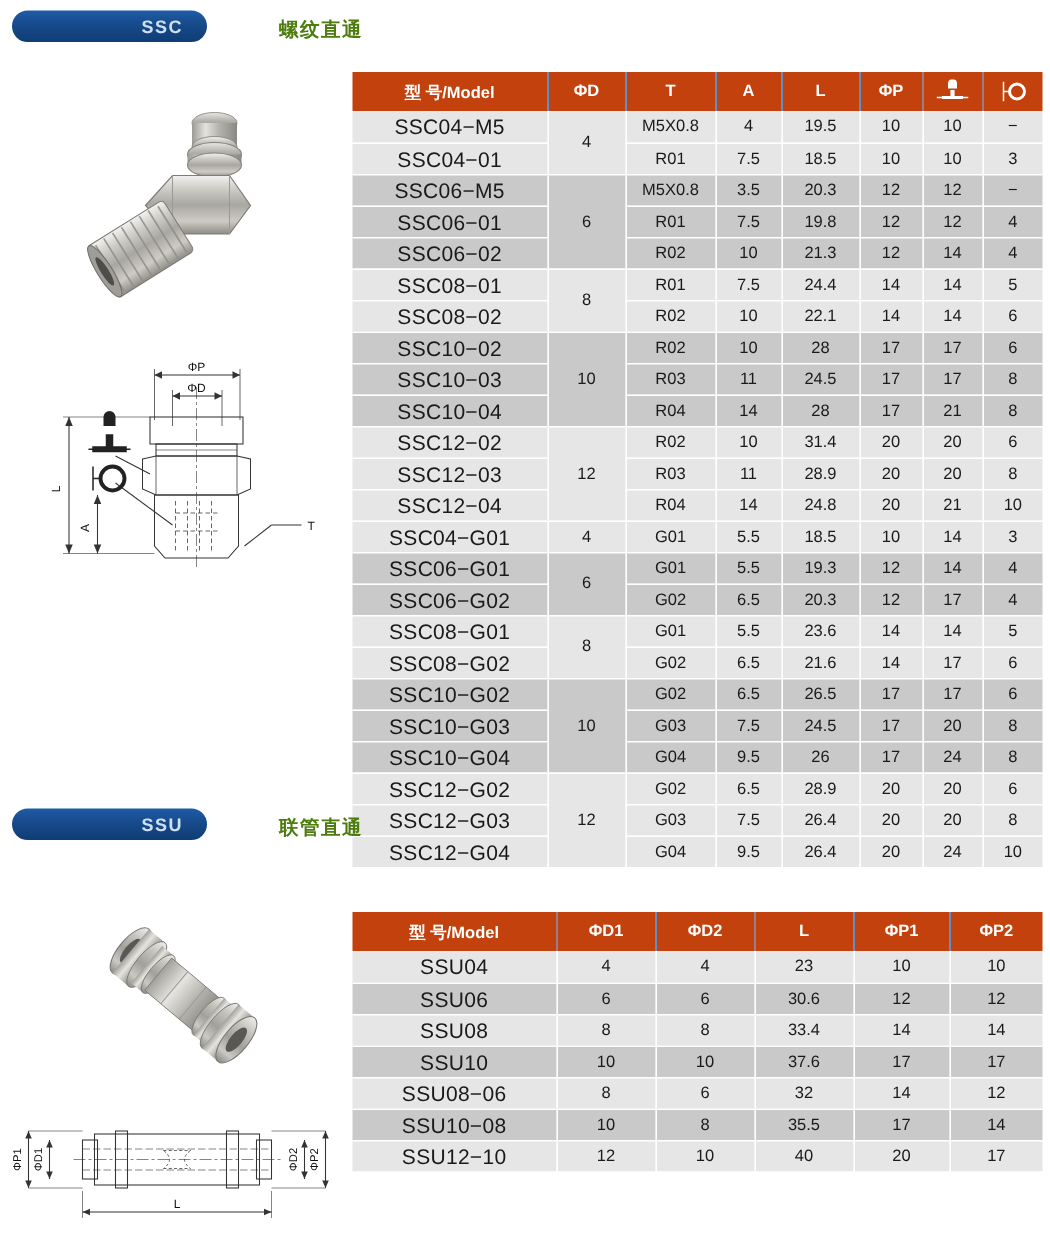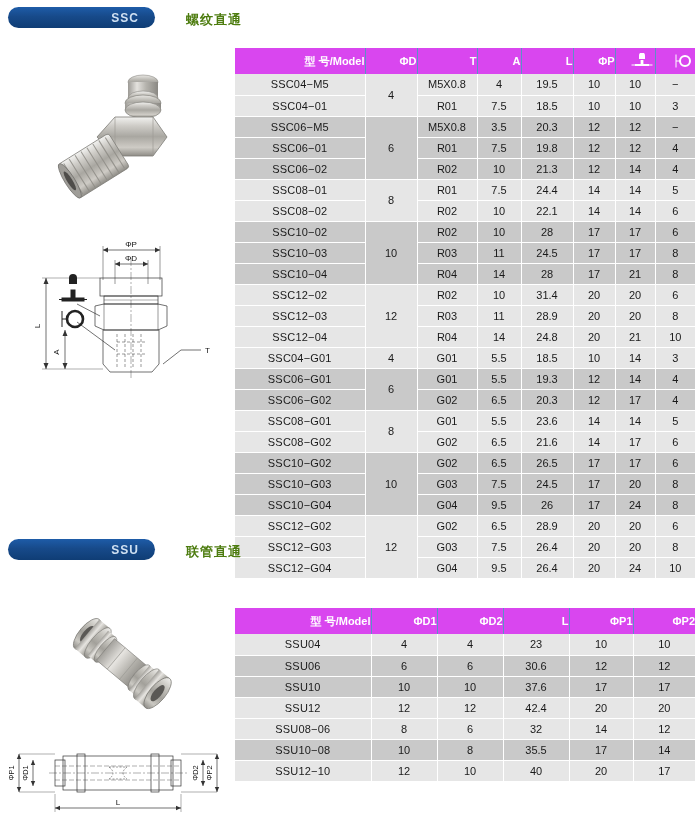--- a/index.html
+++ b/index.html
@@ -13,21 +13,21 @@
     width: 700px;
     height: 822px;
     overflow: hidden;
     background: #fff;
   }
 
   
   .banner {
     position: absolute;
     left: 8px;
-    width: 147px;
+    width: 130px;
     height: 21px;
     border-radius: 11px;
     background: linear-gradient(to bottom, #1e5ca8 0%, #174a8a 45%, #0f3d75 100%);
     display: flex;
     align-items: center;
     justify-content: flex-end;
     padding-right: 16px;
   }
   .banner-code {
     color: #cfe0f2;
@@ -45,43 +45,43 @@
 
   
   .spec-table {
     position: absolute;
     border-collapse: collapse;
     table-layout: fixed;
     font-size: 11px;
     color: #1a1a1a;
   }
   .spec-table th {
-    background: #d946ef;
+    background: #c2410c;
     color: #ffffff;
     font-size: 11px;
     font-weight: bold;
     height: 26px;
     border-right: 1px solid #5d90c6;
     border-bottom: none;
-    text-align: right;
+    text-align: center;
     padding: 0;
   }
   .spec-table th:last-child { border-right: none; }
   .spec-table td {
     height: 21px;
     text-align: center;
     padding: 0 2px;
     border-right: 1px solid #ffffff;
     border-bottom: 1px solid #ffffff;
     white-space: nowrap;
   }
   .spec-table td:last-child { border-right: none; }
   .grp-a td { background: #e6e6e6; }
   .grp-b td { background: #c9c9c9; }
-  .spec-table td.model { font-size: 11px; letter-spacing: .2px; }
+  .spec-table td.model { font-size: 14px; letter-spacing: .2px; }
 
   
   .hdr-icon { display:inline-block; width:26px; height:16px; vertical-align:middle; }
 
   
   .photo { position: absolute; }
   .photo svg { display: block; }
 
   
   .drawing { position: absolute; }
@@ -634,35 +634,35 @@
         <td>10</td>
       </tr>
       <tr class="grp-b">
         <td class="model">SSU06</td>
         <td>6</td>
         <td>6</td>
         <td>30.6</td>
         <td>12</td>
         <td>12</td>
       </tr>
+      <tr class="grp-a">
+        <td class="model">SSU08</td>
+        <td>8</td>
+        <td>8</td>
+        <td>33.4</td>
+        <td>14</td>
+        <td>14</td>
+      </tr>
       <tr class="grp-b">
         <td class="model">SSU10</td>
         <td>10</td>
         <td>10</td>
         <td>37.6</td>
         <td>17</td>
         <td>17</td>
-      </tr>
-      <tr class="grp-a">
-        <td class="model">SSU12</td>
-        <td>12</td>
-        <td>12</td>
-        <td>42.4</td>
-        <td>20</td>
-        <td>20</td>
       </tr>
       <tr class="grp-a">
         <td class="model">SSU08−06</td>
         <td>8</td>
         <td>6</td>
         <td>32</td>
         <td>14</td>
         <td>12</td>
       </tr>
       <tr class="grp-b">

